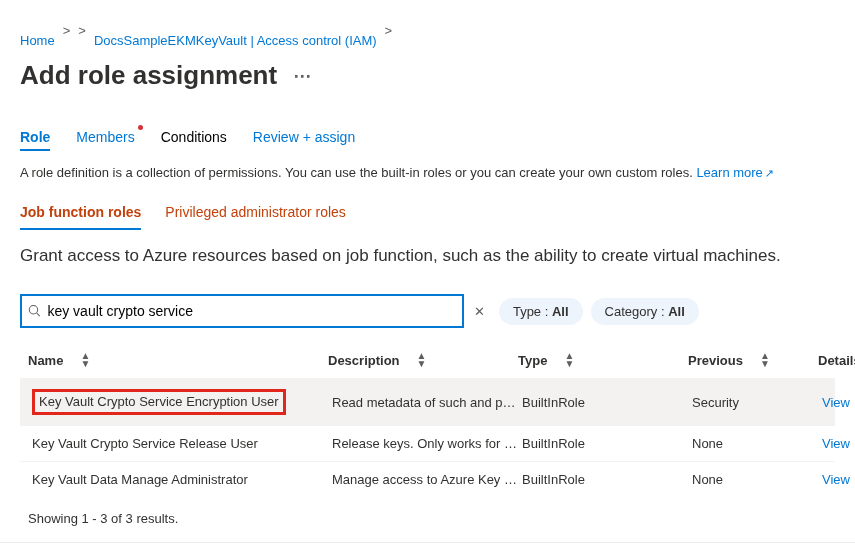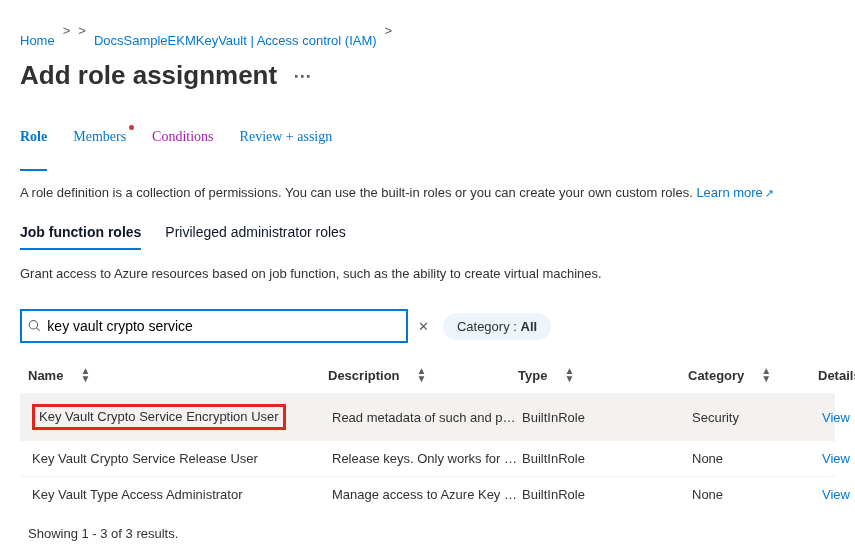--- a/index.html
+++ b/index.html
@@ -30,31 +30,30 @@
     gap: 16px;
   }
   .title-ellipsis { font-size: 18px; color: #605e5c; letter-spacing: 1px; cursor: pointer; }
   .tabs {
     display: flex;
     gap: 26px;
     margin-top: 38px;
     border-bottom: none;
   }
   .tab {
-    padding-bottom: 24px;
+    padding-bottom: 4px;
     cursor: pointer;
     color: #0078d4;
     position: relative;
-    font-family: Liberation Serif, serif;
   }
   .tab.active {
     font-weight: 600;
     border-bottom: 2px solid #0078d4;
   }
-  .tab.disabled { color: #a21caf; cursor: default; }
+  .tab.disabled { color: #000000; cursor: default; }
   .tab .dot {
     position: absolute;
     top: -4px; right: -8px;
     width: 5px; height: 5px;
     background: #d13438;
     border-radius: 50%;
   }
   .subtext {
     margin: 14px 0 0 0;
     font-size: 13px;
@@ -63,41 +62,41 @@
   .subtext a { color: #0078d4; text-decoration: none; }
   .ext-icon { font-size: 11px; color: #0078d4; margin-left: 2px; }
   .subtabs {
     display: flex;
     gap: 24px;
     margin-top: 22px;
   }
   .subtab {
     padding: 2px 0 8px 0;
     cursor: pointer;
-    color: #0f172a;
+    color: #c2410c;
   }
   .subtab.active {
     font-weight: 600;
     border-bottom: 2px solid #0078d4;
   }
   .helper {
     margin-top: 16px;
-    font-size: 13px;
+    font-size: 17px;
   }
   .filter-row {
     display: flex;
     align-items: center;
     gap: 8px;
     margin-top: 28px;
   }
   .search-wrap {
     display: flex;
     align-items: center;
     border: 2px solid #0078d4;
-    width: 388px;
+    width: 444px;
     height: 34px;
     padding: 0 6px;
   }
   .search-wrap .sicon { color: #605e5c; margin-right: 4px; }
   .search-wrap input {
     border: none;
     outline: none;
     font-size: 14px;
     width: 100%;
   }
@@ -212,20 +211,23 @@
   <div class="filter-row">
     <div class="search-wrap">
       <svg class="sicon" viewBox="0 0 16 16">
           <circle cx="6.5" cy="6.5" r="5" fill="none" stroke="#605e5c" stroke-width="1.2"></circle>
           <line x1="10.5" y1="10.5" x2="14" y2="14" stroke="#605e5c" stroke-width="1.2"></line>
         </svg>
       <input value="key vault crypto service" placeholder="Search by role name, description, or ID" style="">
     </div>
     <span class="clear-btn">✕</span>
     <div class="pill">
+      <span class="k">Type :</span> <span class="v">All</span>
+    </div>
+    <div class="pill">
       <span class="k">Category :</span> <span class="v">All</span>
     </div>
   </div>
 
   <div class="grid">
     <div class="grid-head">
       <div class="col">
           <span>Name</span>
           <span class="sort-arrows">
             <span>▲</span>
@@ -240,21 +242,21 @@
           </span>
         </div>
       <div class="col">
           <span>Type</span>
           <span class="sort-arrows">
             <span>▲</span>
             <span>▼</span>
           </span>
         </div>
       <div class="col">
-          <span>Category</span>
+          <span>Previous</span>
           <span class="sort-arrows">
             <span>▲</span>
             <span>▼</span>
           </span>
         </div>
       <div class="col">
           <span>Details</span>
         </div>
     </div>
 
@@ -266,21 +268,21 @@
       <div class="link">View</div>
     </div>
     <div class="grid-row">
       <div><span class="role-name">Key Vault Crypto Service Release User</span></div>
       <div class="desc-col">Release keys. Only works for …</div>
       <div>BuiltInRole</div>
       <div>None</div>
       <div class="link">View</div>
     </div>
     <div class="grid-row">
-      <div><span class="role-name">Key Vault Type Access Administrator</span></div>
+      <div><span class="role-name">Key Vault Data Manage Administrator</span></div>
       <div class="desc-col">Manage access to Azure Key …</div>
       <div>BuiltInRole</div>
       <div>None</div>
       <div class="link">View</div>
     </div>
   </div>
 
   <div class="results-count">Showing 1 - 3 of 3 results.</div>
 </div>
 

